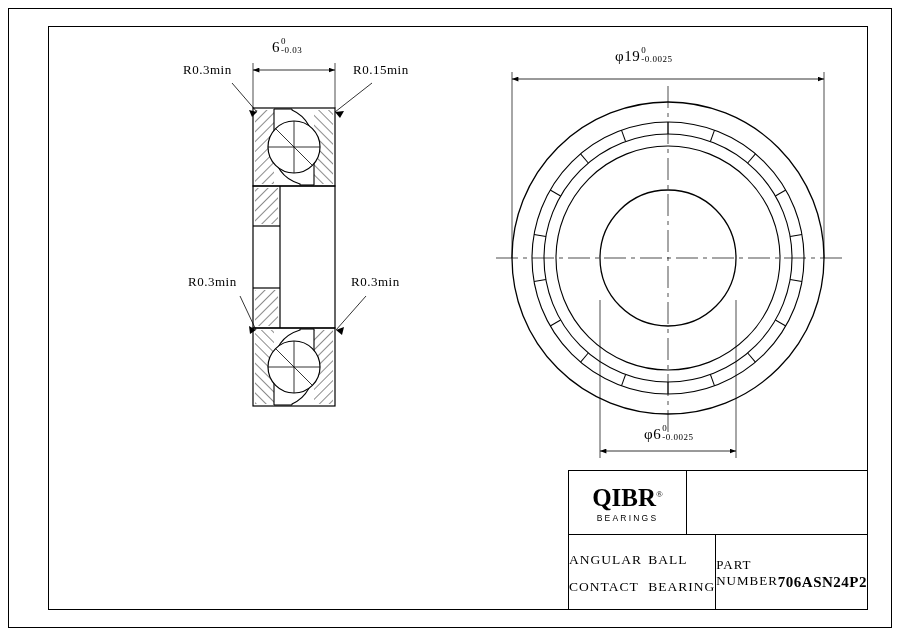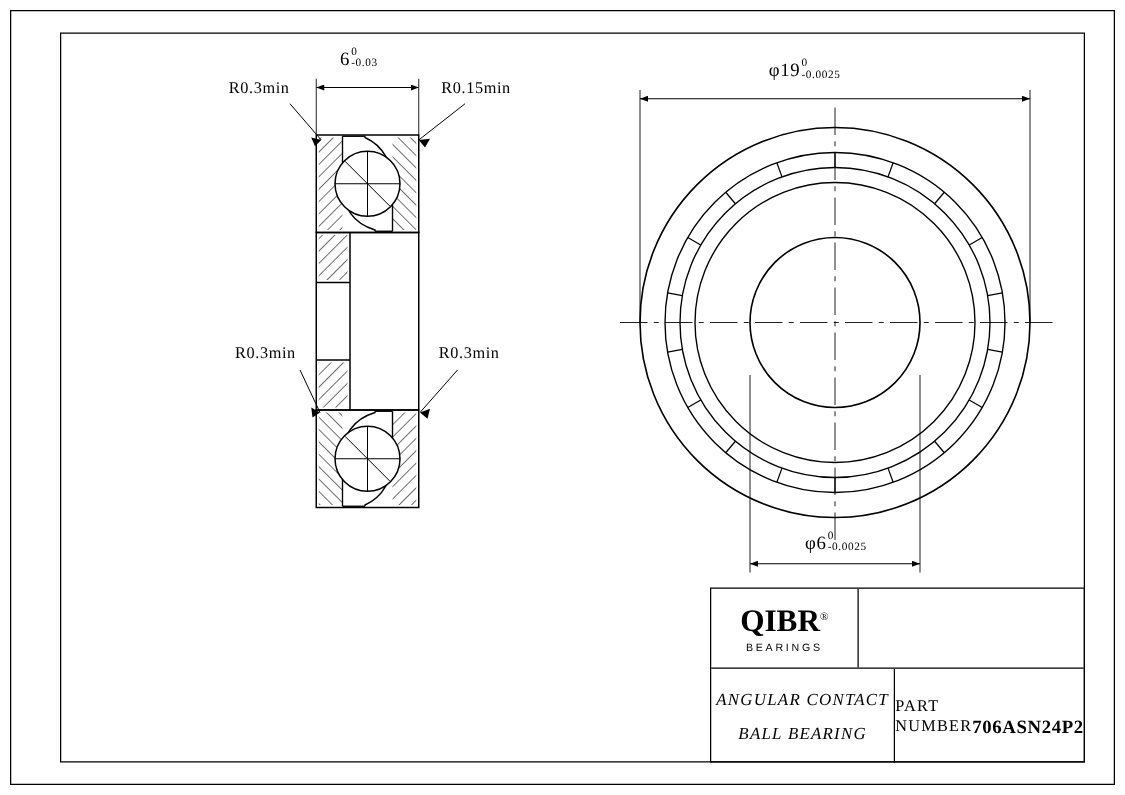--- a/index.html
+++ b/index.html
@@ -132,24 +132,23 @@
   .tb-bottom {
     position: absolute;
     left: 0; top: 64px; width: 100%; height: 75px;
     display: flex;
   }
   .tb-type {
     width: 186px;
     border-right: 1px solid #000;
     box-sizing: border-box;
     display: flex;
-    flex-direction: column;
+    flex-direction: row;
     justify-content: center;
     align-items: center;
-    font-style: italic;
   }
   .tb-type div {
     font-size: 13.5px;
     letter-spacing: 1px;
     line-height: 2.0;
   }
   .tb-pn {
     flex: 1;
     box-sizing: border-box;
     display: flex;

